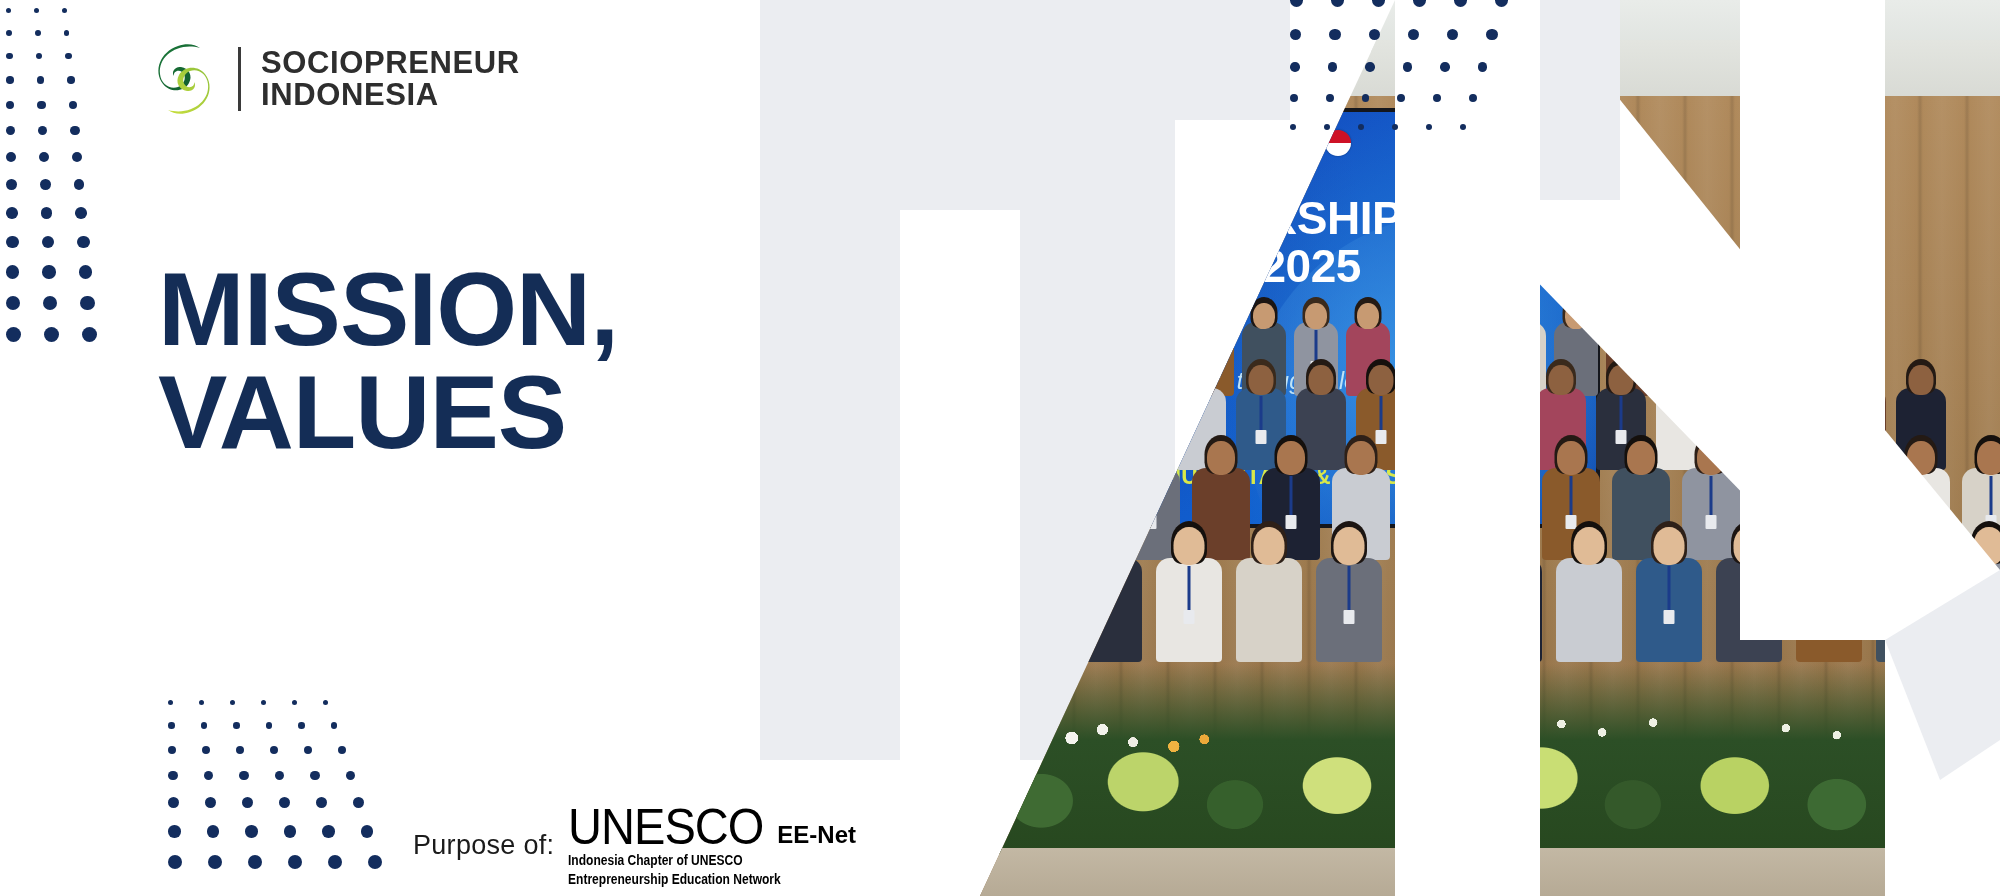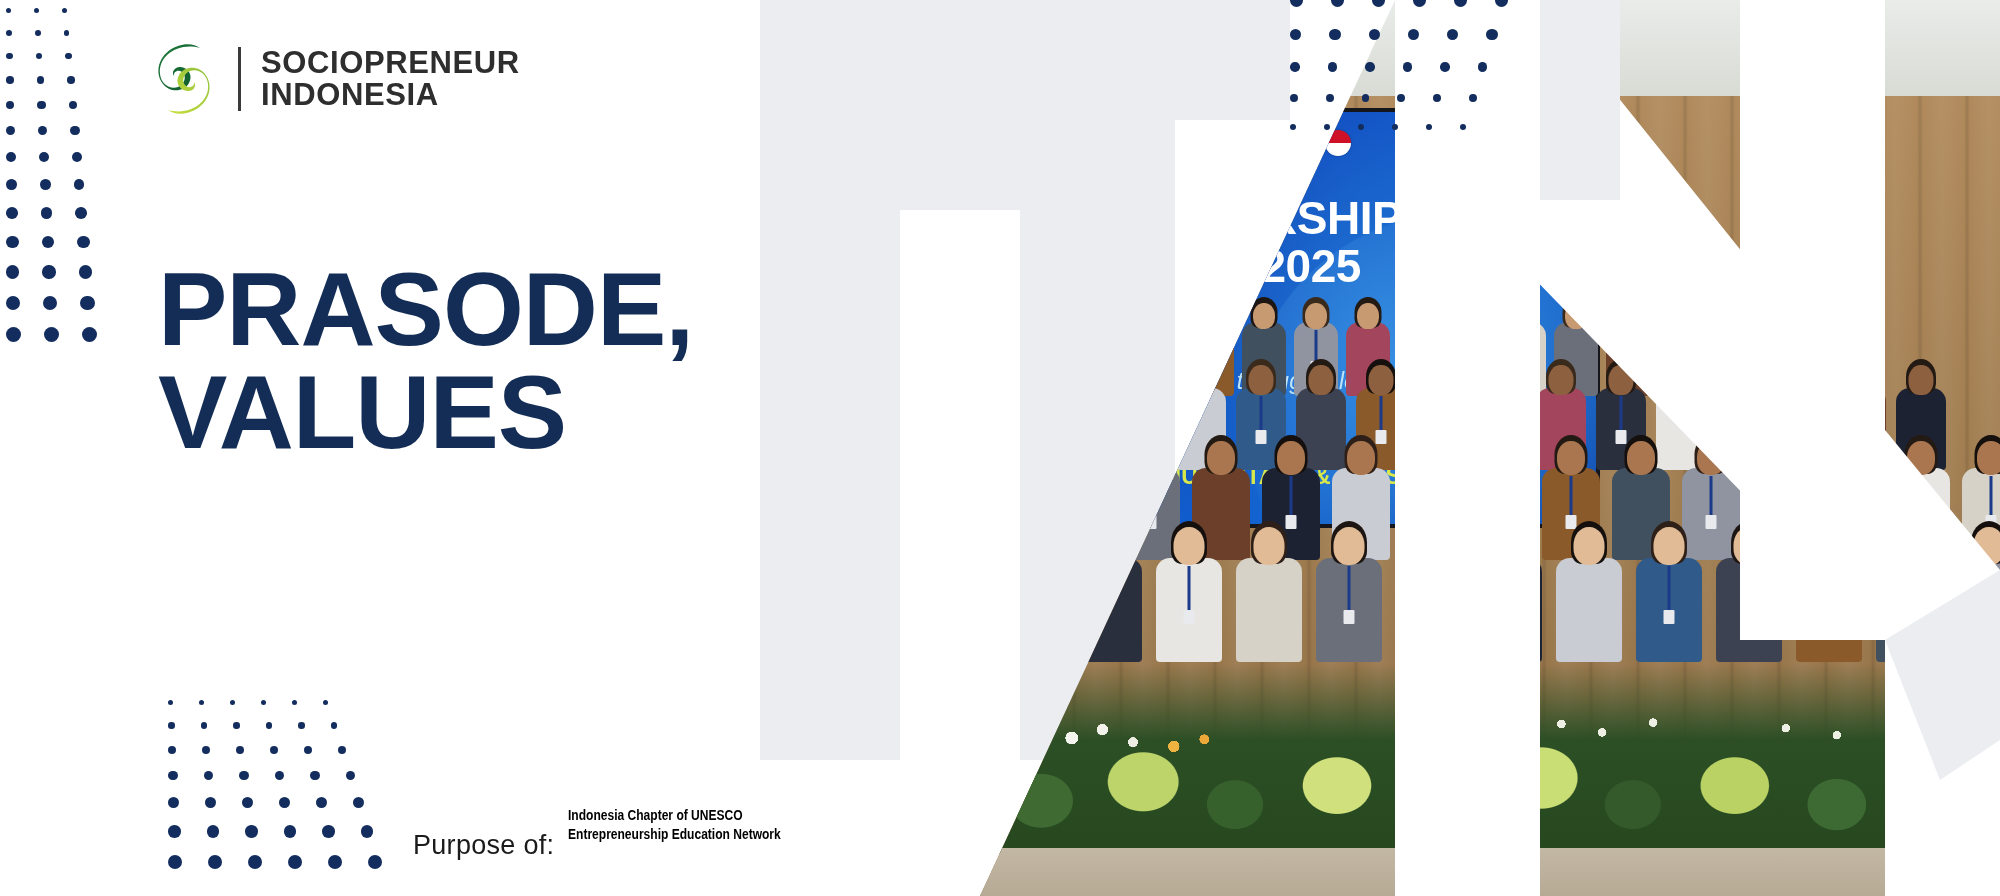--- a/index.html
+++ b/index.html
@@ -981,25 +981,29 @@
                C49 46 45 52 39 51 C31 50 27 42 31 35 C36 26 50 25 57 34 C67 47 60 66 42 72 C34 75 25 74 20 70 Z" fill="url(#gLight)"></path>
     </svg>
     <div class="logo-divider"></div>
     <div class="logo-words">
       <span>SOCIOPRENEUR</span>
       <span>INDONESIA</span>
     </div>
   </div>
 
   <h1 class="headline">
-    <span class="hl-line">PRASODE,</span>
+    <span class="hl-line">MISSION,</span>
     <span class="hl-line">VALUES</span>
   </h1>
 
   <div class="member-block">
     <div class="member-label">Purpose of:</div>
     <div class="unesco-logo">
+      <div class="unesco-top">
+        <span class="unesco-word">UNESCO</span>
+        <span class="unesco-eenet">EE-Net</span>
+      </div>
       <div class="unesco-sub">Indonesia Chapter of UNESCO</div>
       <div class="unesco-sub">Entrepreneurship Education Network</div>
     </div>
   </div>
 
 </div>
 
 </body></html>

